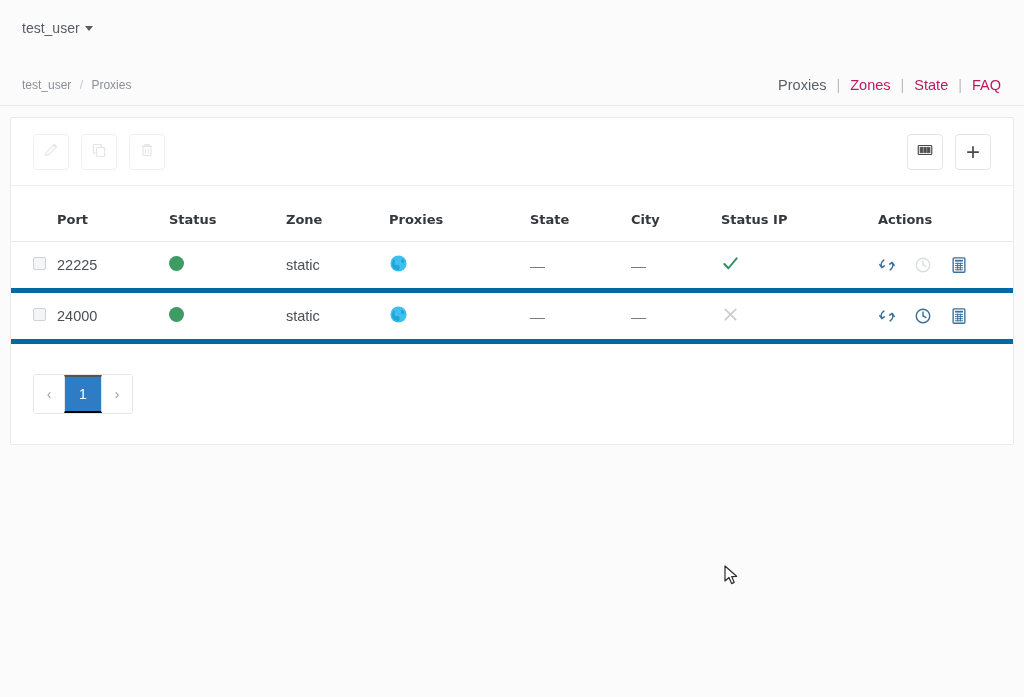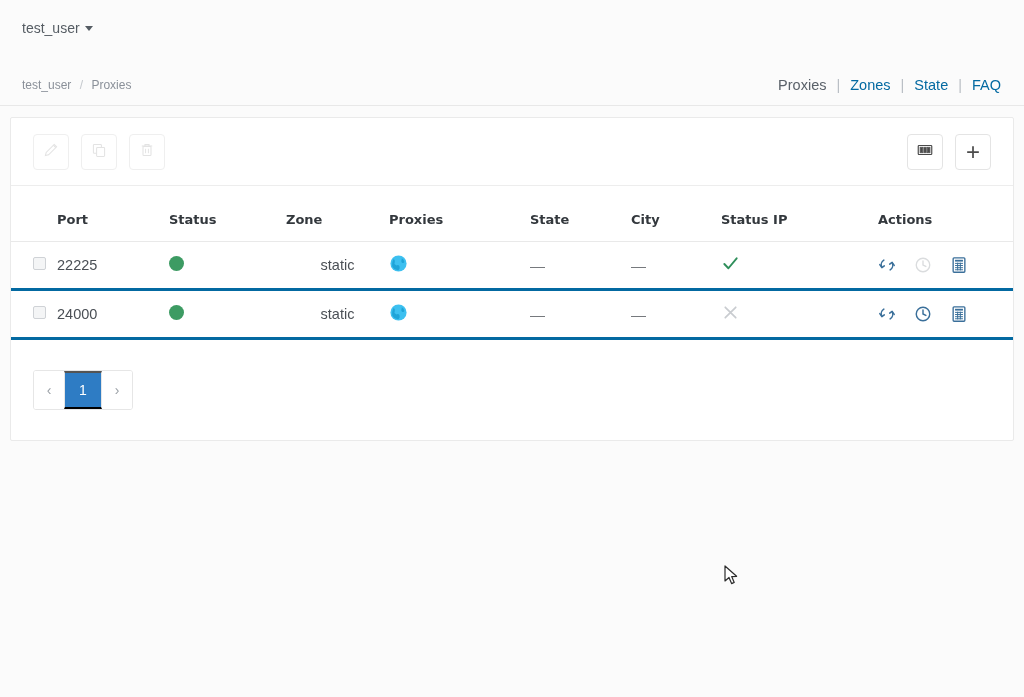--- a/index.html
+++ b/index.html
@@ -66,21 +66,21 @@
     display: flex;
     align-items: center;
     justify-content: space-between;
     border-bottom: 1px solid #e8e8e8;
   }
   .breadcrumb { font-size: 12px; color: #8a9099; }
   .breadcrumb .crumb-sep { margin: 0 5px; color: #c3c7cc; }
   .breadcrumb .crumb { color: #8a9099; }
   .topnav { display: flex; align-items: center; font-size: 14.5px; }
   .topnav a {
-    color: #0369a1; text-decoration: none; padding: 0 1px;
+    color: #be185d; text-decoration: none; padding: 0 1px;
   }
   .topnav a.active { color: #5a6169; }
   .topnav .nav-sep { color: #b9bec4; margin: 0 9px; }
 
   
   .card {
     position: absolute;
     left: 10px; top: 117px;
     width: 1004px;
     background: #ffffff;
@@ -125,28 +125,28 @@
     color: #33383d;
     font-weight: bold;
     padding: 26px 0 14px 0;
     border-bottom: 1px solid #e9e9e9;
     font-family: "DejaVu Sans", sans-serif;
   }
   table.proxy-table tbody td {
     font-size: 14.5px;
     color: #4a4f55;
     padding: 12px 0;
-    border-bottom: 3px solid #0369a1;
+    border-bottom: 5px solid #0369a1;
     vertical-align: middle;
     height: 42px;
   }
   .col-check { width: 46px; padding-left: 22px !important; }
   .col-port { width: 112px; }
   .col-status { width: 117px; }
-  .col-zone { width: 103px; text-align: center; }
+  .col-zone { width: 103px; }
   .col-country { width: 141px; }
   .col-state { width: 101px; }
   .col-city { width: 90px; }
   .col-sticky { width: 157px; }
   .col-actions { width: auto; }
 
   thead .col-check { padding-left: 22px !important; }
 
   .row-checkbox {
     width: 13px; height: 13px;

